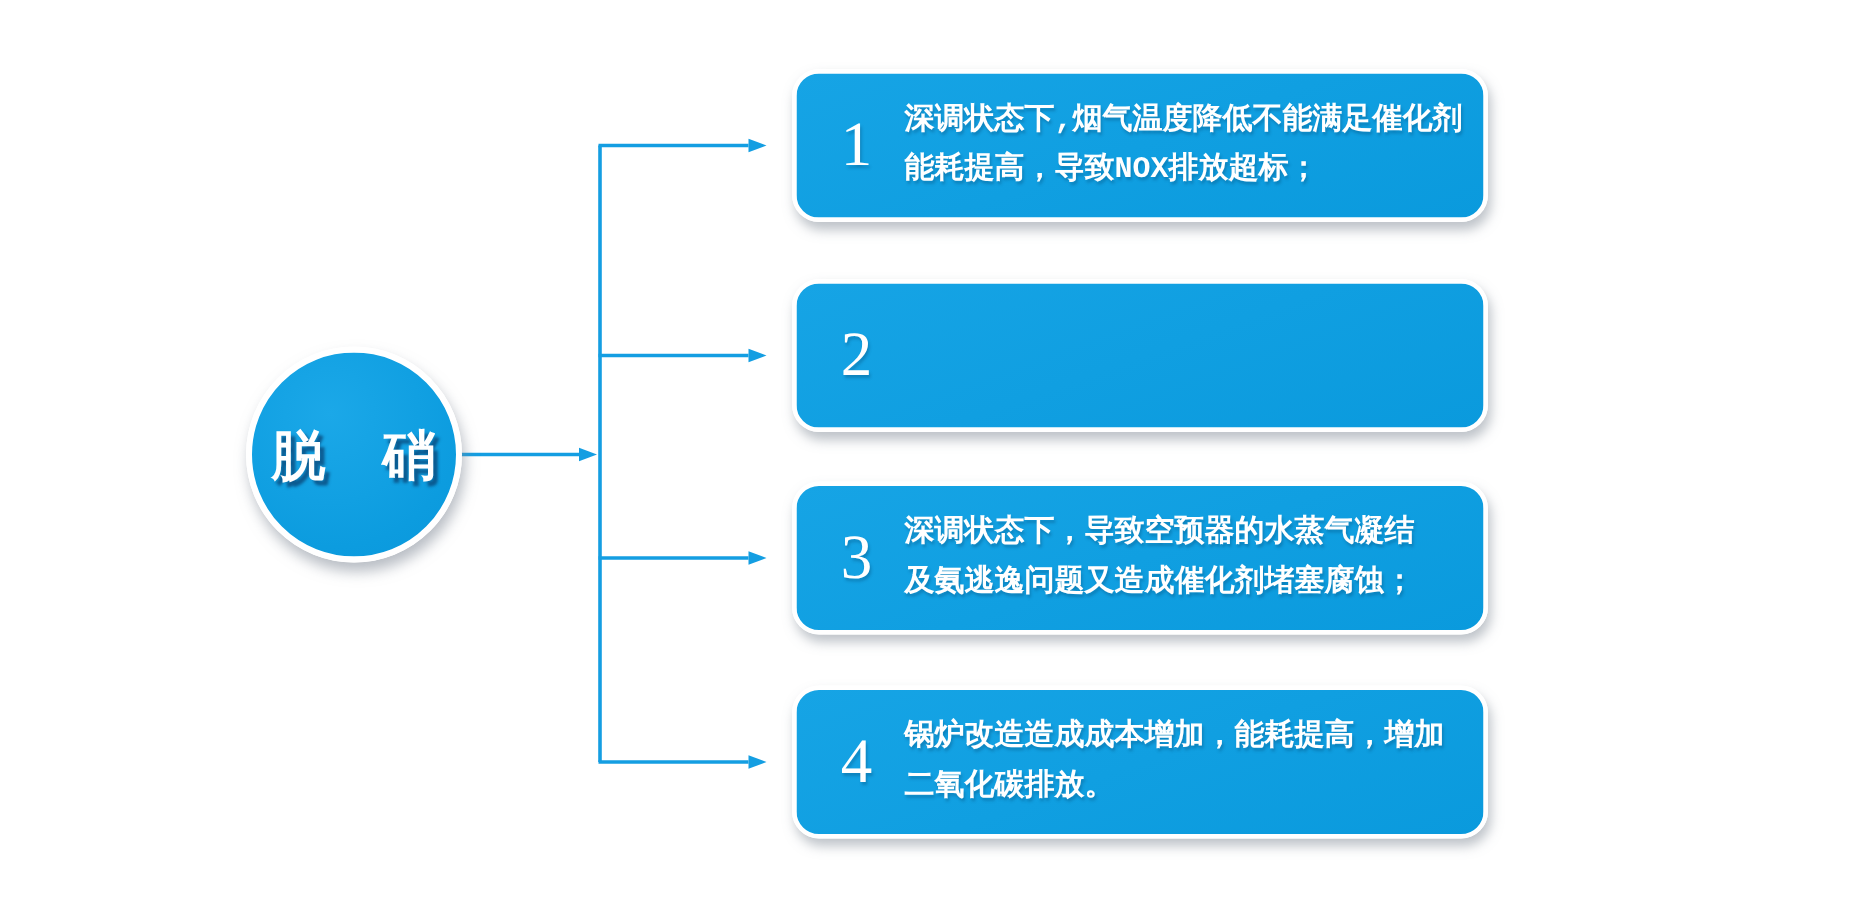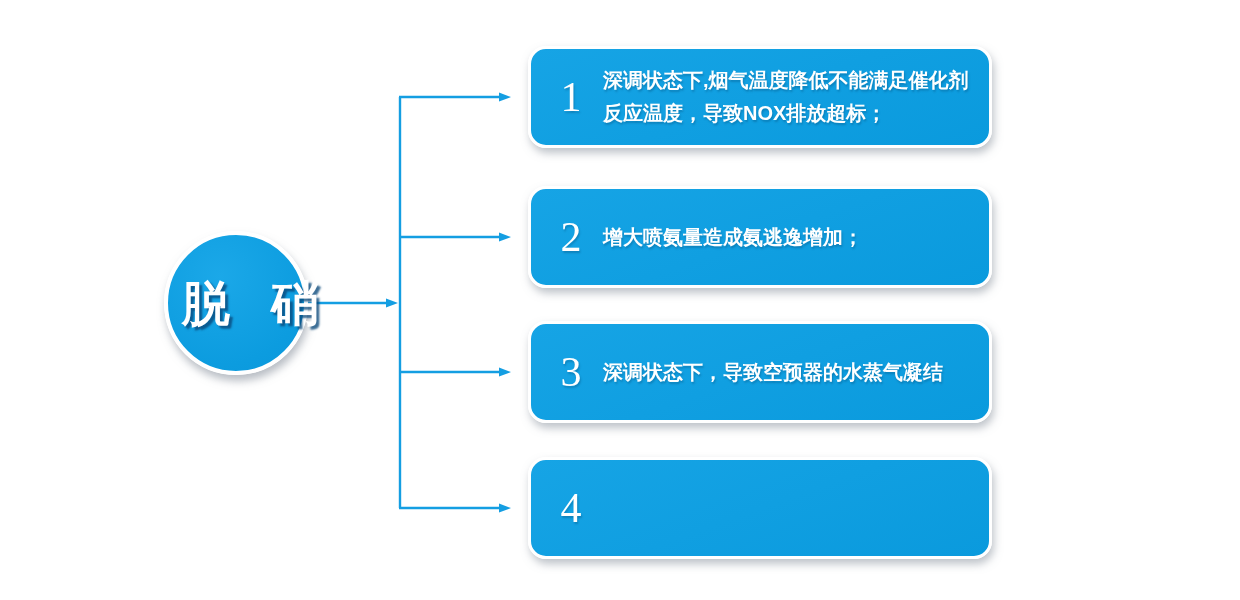--- a/index.html
+++ b/index.html
@@ -22,26 +22,26 @@
   .circle {
     position: absolute;
     left: 164px; top: 231px;
     width: 136px; height: 136px;
     box-sizing: content-box;
     border-radius: 50%;
     background: radial-gradient(circle at 38% 30%, #1BA8E8 0%, #0C9CDF 70%, #0A97DB 100%);
     border: 4px solid #ffffff;
     box-shadow: 2px 6px 9px rgba(125,135,148,0.55);
     display: flex;
-    flex-direction: row;
+    flex-direction: column;
     align-items: center;
-    justify-content: flex-start;
+    justify-content: center;
     color: #ffffff;
     font-weight: bold;
-    font-size: 48px;
+    font-size: 36px;
   }
   .circle .cline {
     letter-spacing: 14px;
     text-indent: 14px;
     line-height: 47px;
     text-shadow: 3px 3px 2px rgba(10,72,122,0.8);
     white-space: nowrap;
   }
 
   
@@ -68,21 +68,21 @@
     text-align: center;
     text-shadow: 1px 2px 2px rgba(0,60,100,0.3);
   }
   .box .text {
     margin-left: 8px;
     font-size: 20px;
     font-weight: bold;
     line-height: 33px;
     text-shadow: 1px 2px 2px rgba(0,60,100,0.3);
   }
-  .box .tline { white-space: nowrap; }
+  .box .tline { white-space: nowrap; font-family: Liberation Mono, monospace; }
 
   .box-1 { top: 46px; }
   .box-2 { top: 186px; }
   .box-3 { top: 321px; }
   .box-4 { top: 457px; }
 </style>
 </head>
 <body>
 
 <div class="canvas">
@@ -102,36 +102,37 @@
   </svg>
 
   <div class="circle">
     <div class="cline">脱 硝</div>
   </div>
 
   <div class="box box-1">
     <div class="num">1</div>
     <div class="text">
       <div class="tline">深调状态下,烟气温度降低不能满足催化剂</div>
-      <div class="tline">反应温度，导致NOX排放超标；</div>
+      <div class="tline">能耗提高，导致NOX排放超标；</div>
     </div>
   </div>
 
   <div class="box box-2">
     <div class="num">2</div>
-    <div class="text">
-      <div class="tline">增大喷氨量造成氨逃逸增加；</div>
-      <div class="tline"></div>
-    </div>
   </div>
 
   <div class="box box-3">
     <div class="num">3</div>
     <div class="text">
       <div class="tline">深调状态下，导致空预器的水蒸气凝结</div>
+      <div class="tline">及氨逃逸问题又造成催化剂堵塞腐蚀；</div>
     </div>
   </div>
 
   <div class="box box-4">
     <div class="num">4</div>
+    <div class="text">
+      <div class="tline">锅炉改造造成成本增加，能耗提高，增加</div>
+      <div class="tline">二氧化碳排放。</div>
+    </div>
   </div>
 
 </div>
 
 </body></html>

